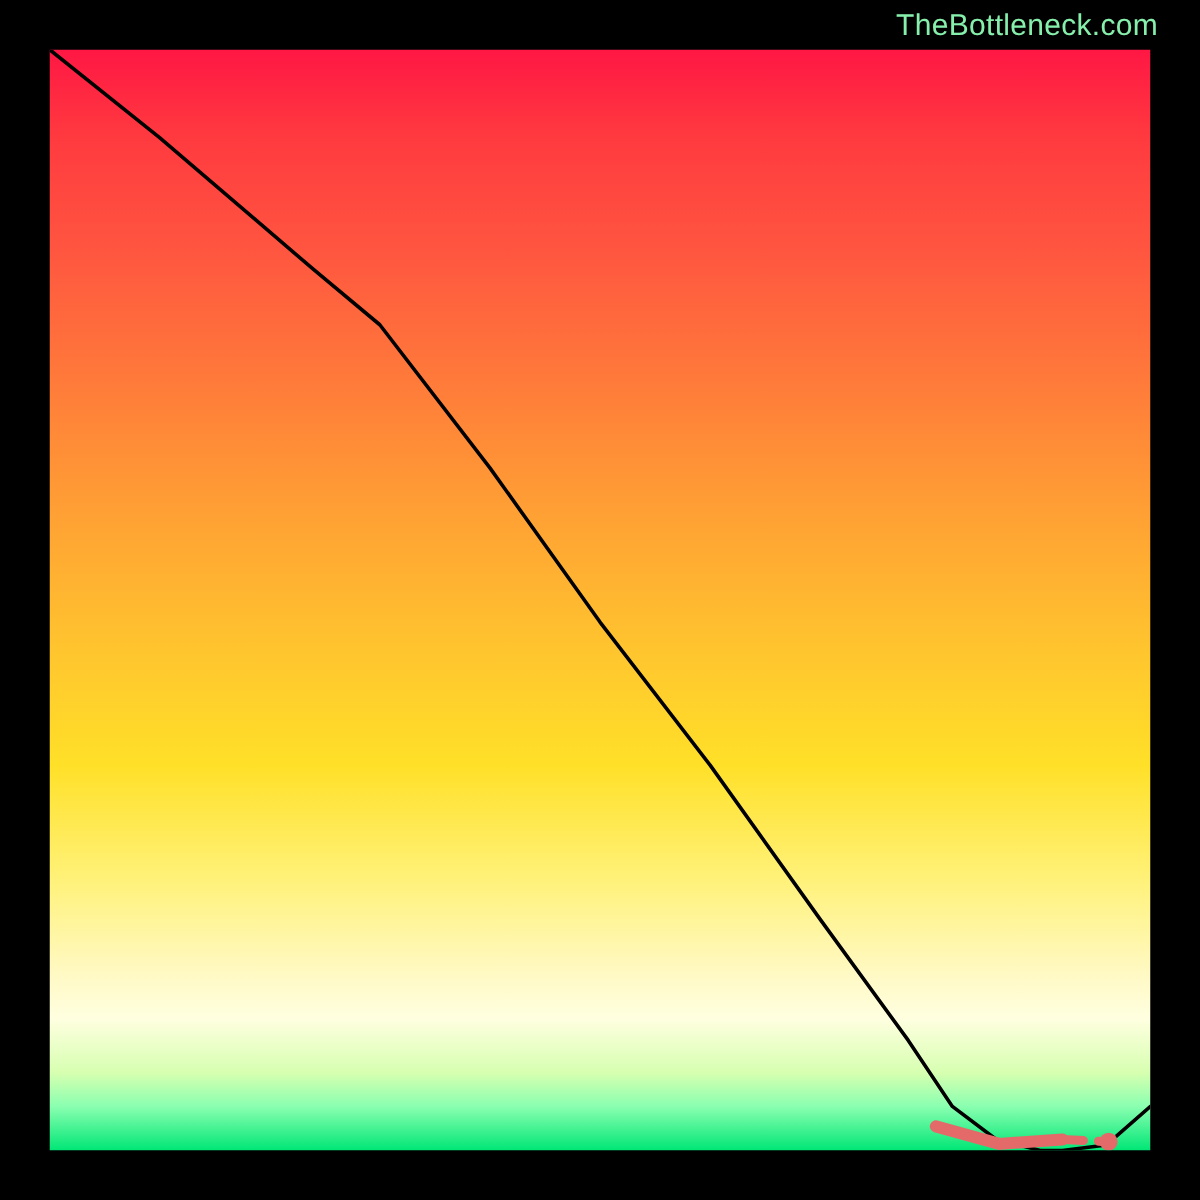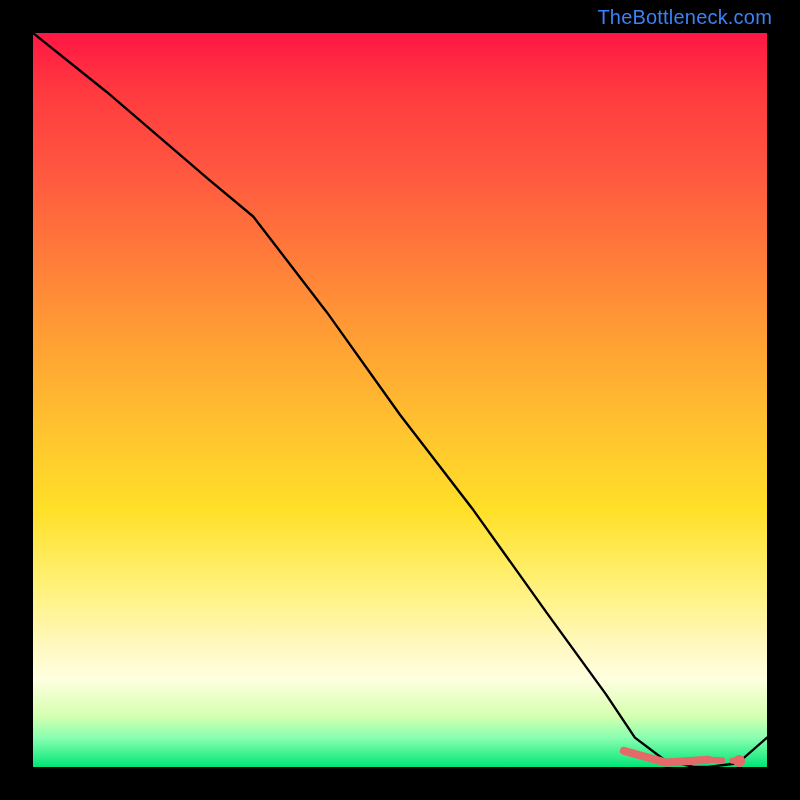--- a/index.html
+++ b/index.html
@@ -47,21 +47,21 @@
   svg.curve {
     position: absolute;
     inset: 0;
     width: 734px;
     height: 734px;
   }
   .watermark {
     position: absolute;
     top: 6px;
     right: 28px;
-    color: #3b82f6;
+    color: #86efac;
     font: 20px Arial, Helvetica, sans-serif;
     letter-spacing: 0.2px;
   }
 </style>
 </head>
 <body>
 <div class="wrap">
 
   <div class="watermark">TheBottleneck.com</div>
 

